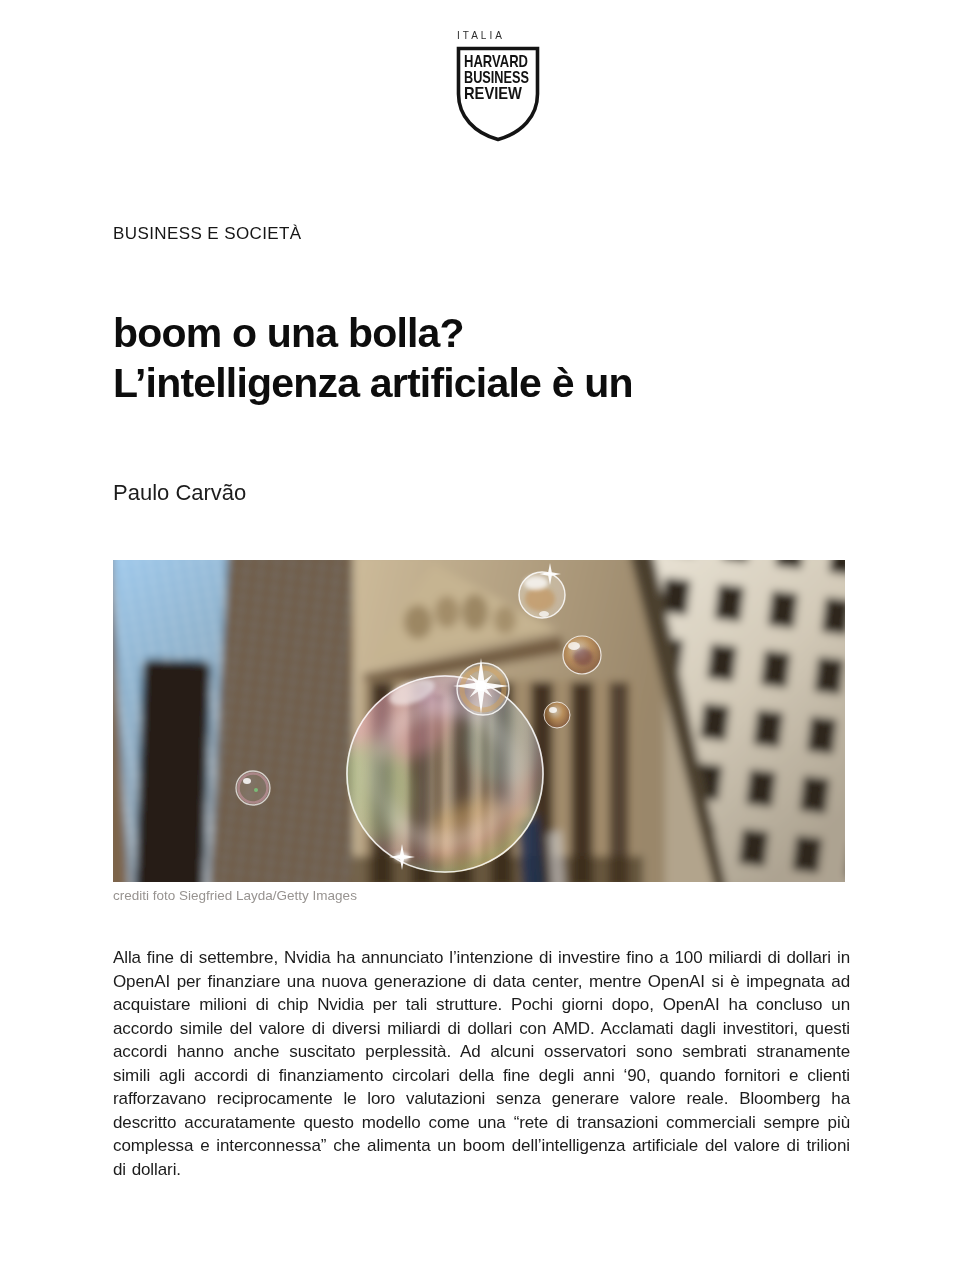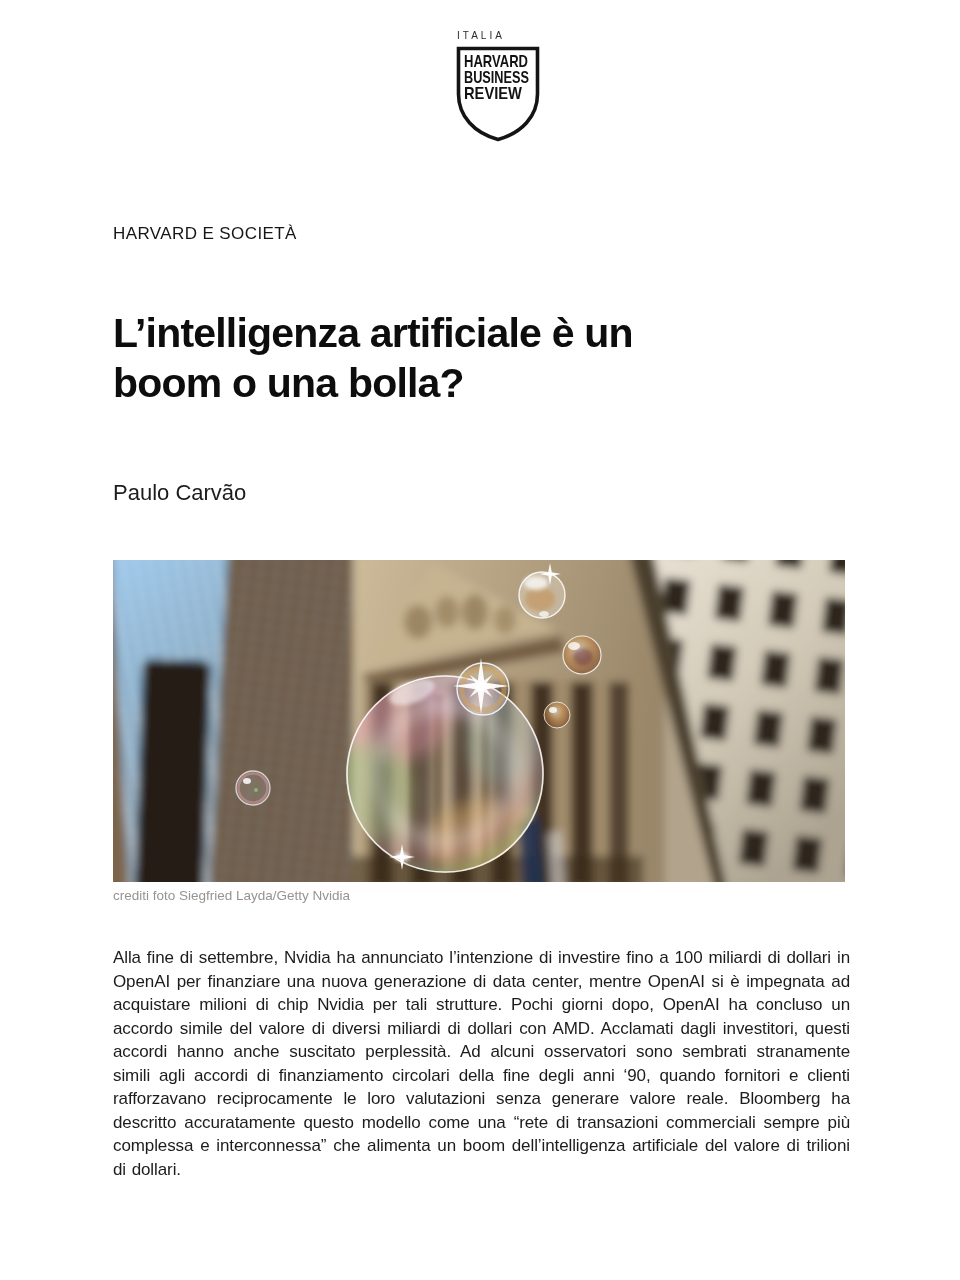--- a/index.html
+++ b/index.html
@@ -91,25 +91,25 @@
         <path class="shield-border" d="M2.5,2.5 H81.5 V48 C81.5,70.5 65.5,87 42,93.5 C18.5,87 2.5,70.5 2.5,48 Z"></path>
         <text class="shield-text" x="8" y="21" textLength="64" lengthAdjust="spacingAndGlyphs">HARVARD</text>
         <text class="shield-text" x="8" y="37" textLength="65" lengthAdjust="spacingAndGlyphs">BUSINESS</text>
         <text class="shield-text" x="8" y="53" textLength="58" lengthAdjust="spacingAndGlyphs">REVIEW</text>
       </svg>
     </div>
   </header>
 
   <main class="content">
 
-    <div class="category">HARVARD E SOCIETÀ</div>
+    <div class="category">BUSINESS E SOCIETÀ</div>
 
     <h1 class="title">
+      <span class="tl">boom o una bolla?</span>
       <span class="tl">L’intelligenza artificiale è un</span>
-      <span class="tl">boom o una bolla?</span>
     </h1>
 
     <div class="author">Paulo Carvão</div>
 
     <figure class="photo-figure" style="margin-left:0;margin-right:0;">
       <svg class="photo" viewBox="0 0 732 322" preserveAspectRatio="none" role="img">
         <defs>
           <clipPath id="ph">
               <rect x="0" y="0" width="732" height="322"></rect>
             </clipPath>
@@ -257,19 +257,19 @@
             <ellipse cx="470" cy="97" rx="10" ry="9" fill="rgba(94,44,62,0.5)" filter="url(#b2)"></ellipse>
             <ellipse cx="461" cy="86" rx="6" ry="4" fill="rgba(255,255,255,0.75)"></ellipse>
           </g>
 
           <g>
             <circle cx="444" cy="155" r="13" fill="url(#gAmber)" stroke="rgba(255,255,255,0.75)" stroke-width="1"></circle>
             <ellipse cx="440" cy="150" rx="4" ry="3" fill="rgba(255,255,255,0.8)"></ellipse>
           </g>
         </g>
       </svg>
-      <figcaption class="credit">crediti foto Siegfried Layda/Getty Nvidia</figcaption>
+      <figcaption class="credit">crediti foto Siegfried Layda/Getty Images</figcaption>
     </figure>
 
     <p class="body-text">Alla fine di settembre, Nvidia ha annunciato l’intenzione di investire fino a 100 miliardi di dollari in OpenAI per finanziare una nuova generazione di data center, mentre OpenAI si è impegnata ad acquistare milioni di chip Nvidia per tali strutture. Pochi giorni dopo, OpenAI ha concluso un accordo simile del valore di diversi miliardi di dollari con AMD. Acclamati dagli investitori, questi accordi hanno anche suscitato perplessità. Ad alcuni osservatori sono sembrati stranamente simili agli accordi di finanziamento circolari della fine degli anni ‘90, quando fornitori e clienti rafforzavano reciprocamente le loro valutazioni senza generare valore reale. Bloomberg ha descritto accuratamente questo modello come una “rete di transazioni commerciali sempre più complessa e interconnessa” che alimenta un boom dell’intelligenza artificiale del valore di trilioni di dollari.</p>
 
   </main>
 </div>
 
 </body></html>

